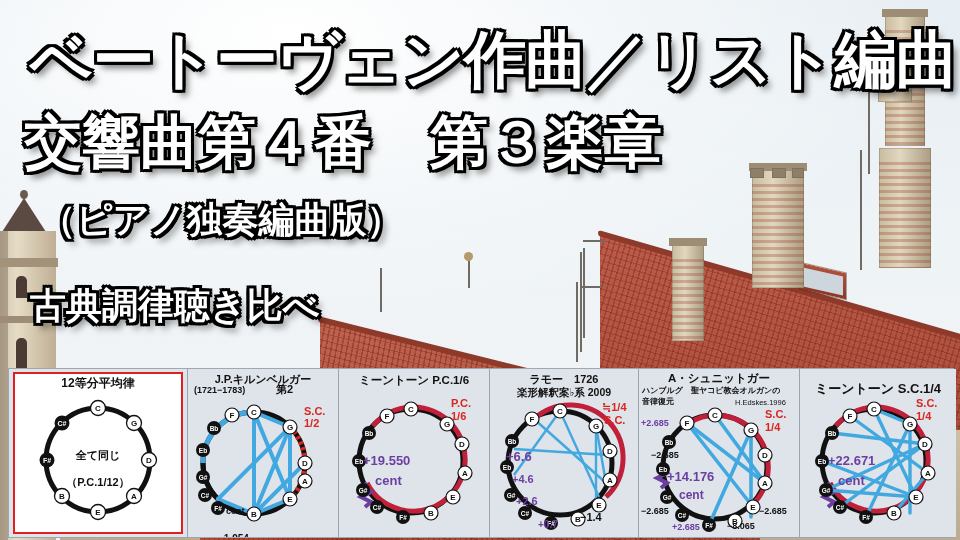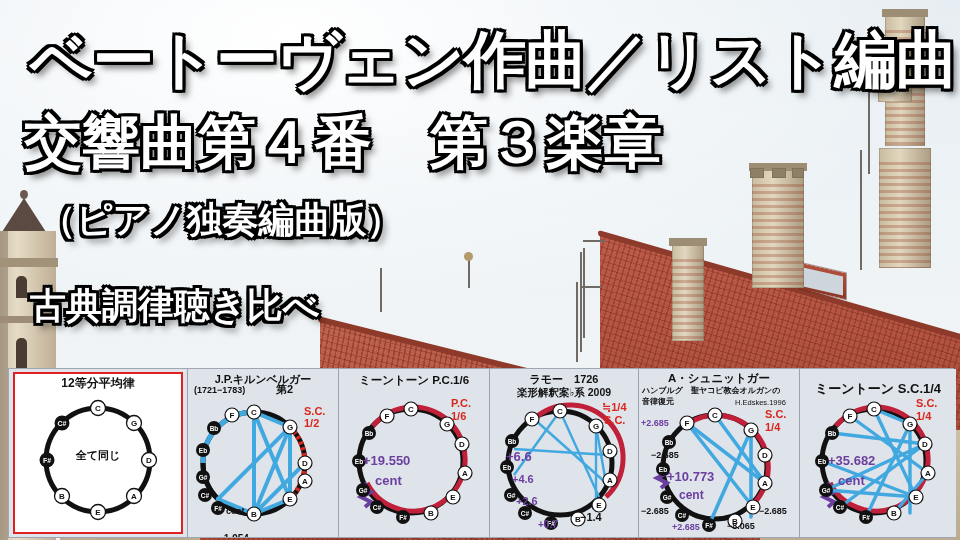--- a/index.html
+++ b/index.html
@@ -232,20 +232,21 @@
           <g>
               <circle cx="31" cy="32" r="7.5" fill="#111"></circle>
               <text x="31" y="35" text-anchor="middle" fill="#fff" font-size="7">C#</text>
             </g>
           <g>
               <circle cx="67" cy="17" r="0" fill="none"></circle>
             </g>
         </g>
       </svg>
       <div class="mid-txt" style="left:0;right:0;top:79px;">全て同じ</div>
+      <div class="mid-txt" style="left:0;right:0;top:106px;">（P.C.1/12）</div>
     </div>
 
     <div class="panel p2">
       <div class="ptitle" style="top:4px;">J.P.キルンベルガー</div>
       <div class="psub" style="left:6px;top:17px;font-size:9px;">(1721−1783)</div>
       <div class="psub" style="left:88px;top:16px;font-size:11px;">第2</div>
       <svg class="circ" style="left:4px;top:26px;" width="134" height="140" viewBox="0 0 134 140">
         <circle cx="62" cy="68" r="51" fill="none" stroke="#111" stroke-width="5"></circle>
         <path d="M 62 17 A 51 51 0 0 0 11 68" fill="none" stroke="#41a8e0" stroke-width="5"></path>
         <path d="M 11 68 A 51 51 0 0 0 62 119" fill="none" stroke="#111" stroke-width="5"></path>
@@ -522,21 +523,21 @@
           <g>
               <circle cx="38" cy="24" r="7" fill="#fff" stroke="#111" stroke-width="1.2"></circle>
               <text x="38" y="27" text-anchor="middle" fill="#111">F</text>
             </g>
         </g>
       </svg>
       <div class="sc-red" style="left:126px;top:39px;">S.C.</div>
       <div class="sc-red" style="left:126px;top:52px;">1/4</div>
       <div class="cent cent-purple" style="left:2px;top:49px;font-size:9px;">+2.685</div>
       <div class="cent cent-black" style="left:12px;top:81px;font-size:9px;">−2.685</div>
-      <div class="cent cent-purple" style="left:28px;top:100px;font-size:13px;">+10.773</div>
+      <div class="cent cent-purple" style="left:28px;top:100px;font-size:13px;">+14.176</div>
       <div class="cent cent-purple" style="left:40px;top:119px;font-size:12px;">cent</div>
       <div class="cent cent-black" style="left:2px;top:137px;font-size:9px;">−2.685</div>
       <div class="cent cent-purple" style="left:33px;top:153px;font-size:9px;">+2.685</div>
       <div class="cent cent-black" style="left:88px;top:152px;font-size:9px;">−8.065</div>
       <div class="cent cent-black" style="left:120px;top:137px;font-size:9px;">−2.685</div>
     </div>
 
     <div class="panel p6">
       <div class="ptitle" style="top:14px;font-size:13px;">ミーントーン S.C.1/4</div>
       <svg class="circ" style="left:6px;top:22px;" width="150" height="144" viewBox="0 0 150 144">
@@ -602,18 +603,18 @@
               <text x="26" y="45" text-anchor="middle" fill="#fff" font-size="6.5">Bb</text>
             </g>
           <g>
               <circle cx="44" cy="25" r="7" fill="#fff" stroke="#111" stroke-width="1.2"></circle>
               <text x="44" y="28" text-anchor="middle" fill="#111">F</text>
             </g>
         </g>
       </svg>
       <div class="sc-red" style="left:116px;top:28px;">S.C.</div>
       <div class="sc-red" style="left:116px;top:41px;">1/4</div>
-      <div class="cent cent-purple" style="left:28px;top:84px;font-size:13px;">+35.682</div>
+      <div class="cent cent-purple" style="left:28px;top:84px;font-size:13px;">+22.671</div>
       <div class="cent cent-purple" style="left:38px;top:104px;font-size:13px;">cent</div>
     </div>
 
   </div>
 </div>
 
 </body></html>

